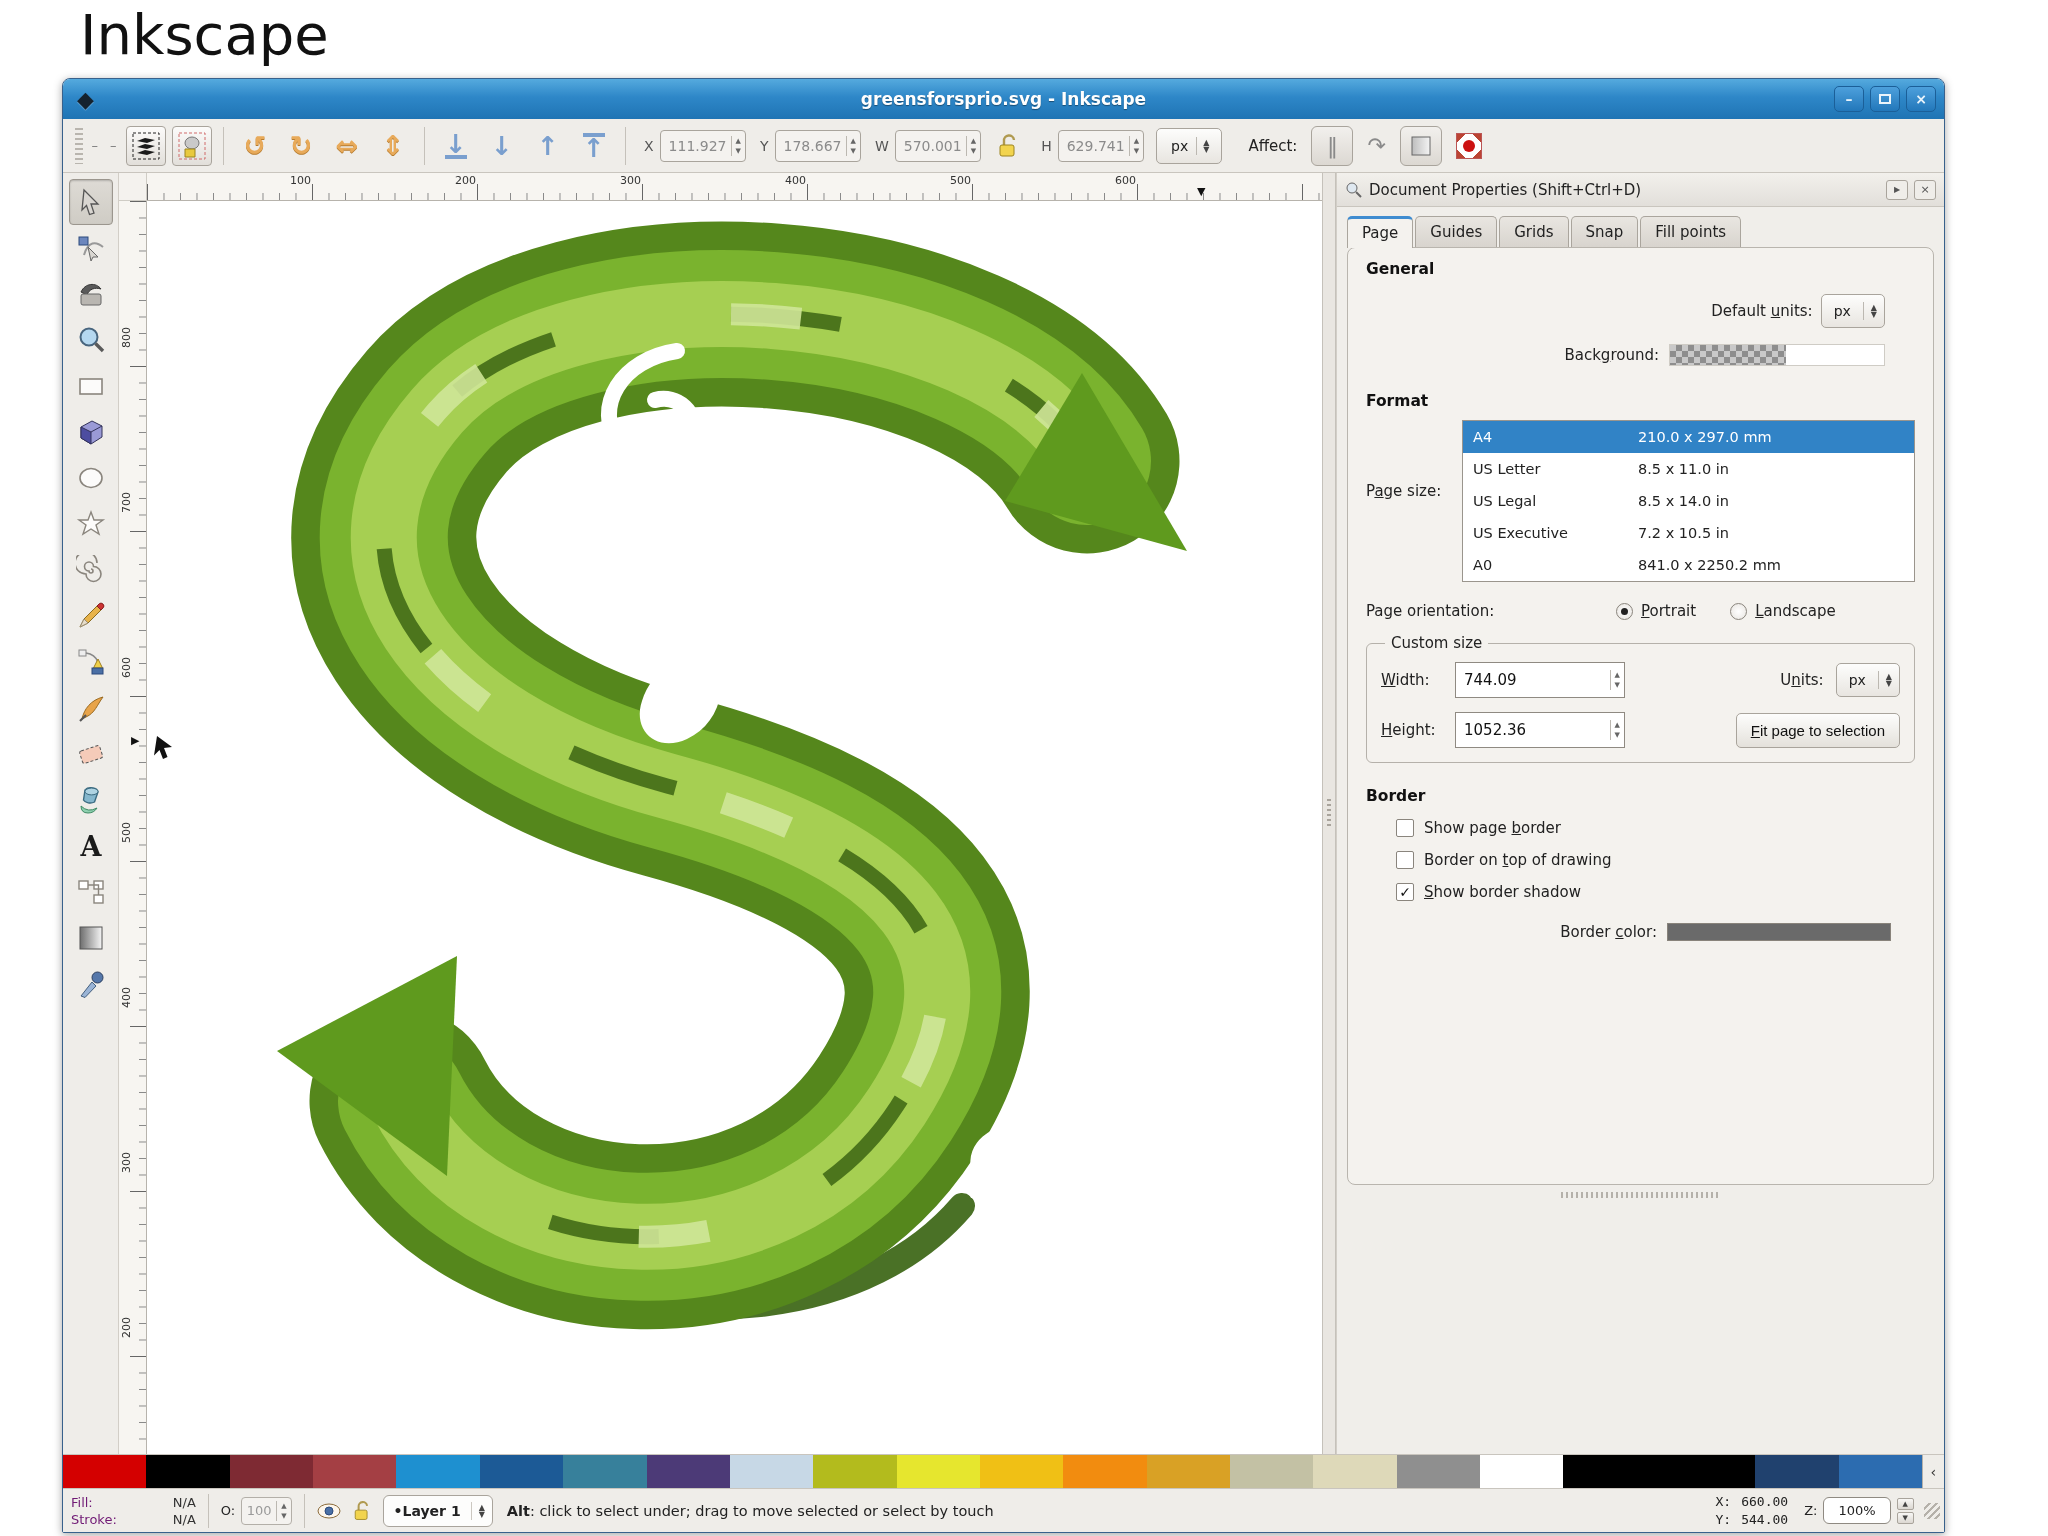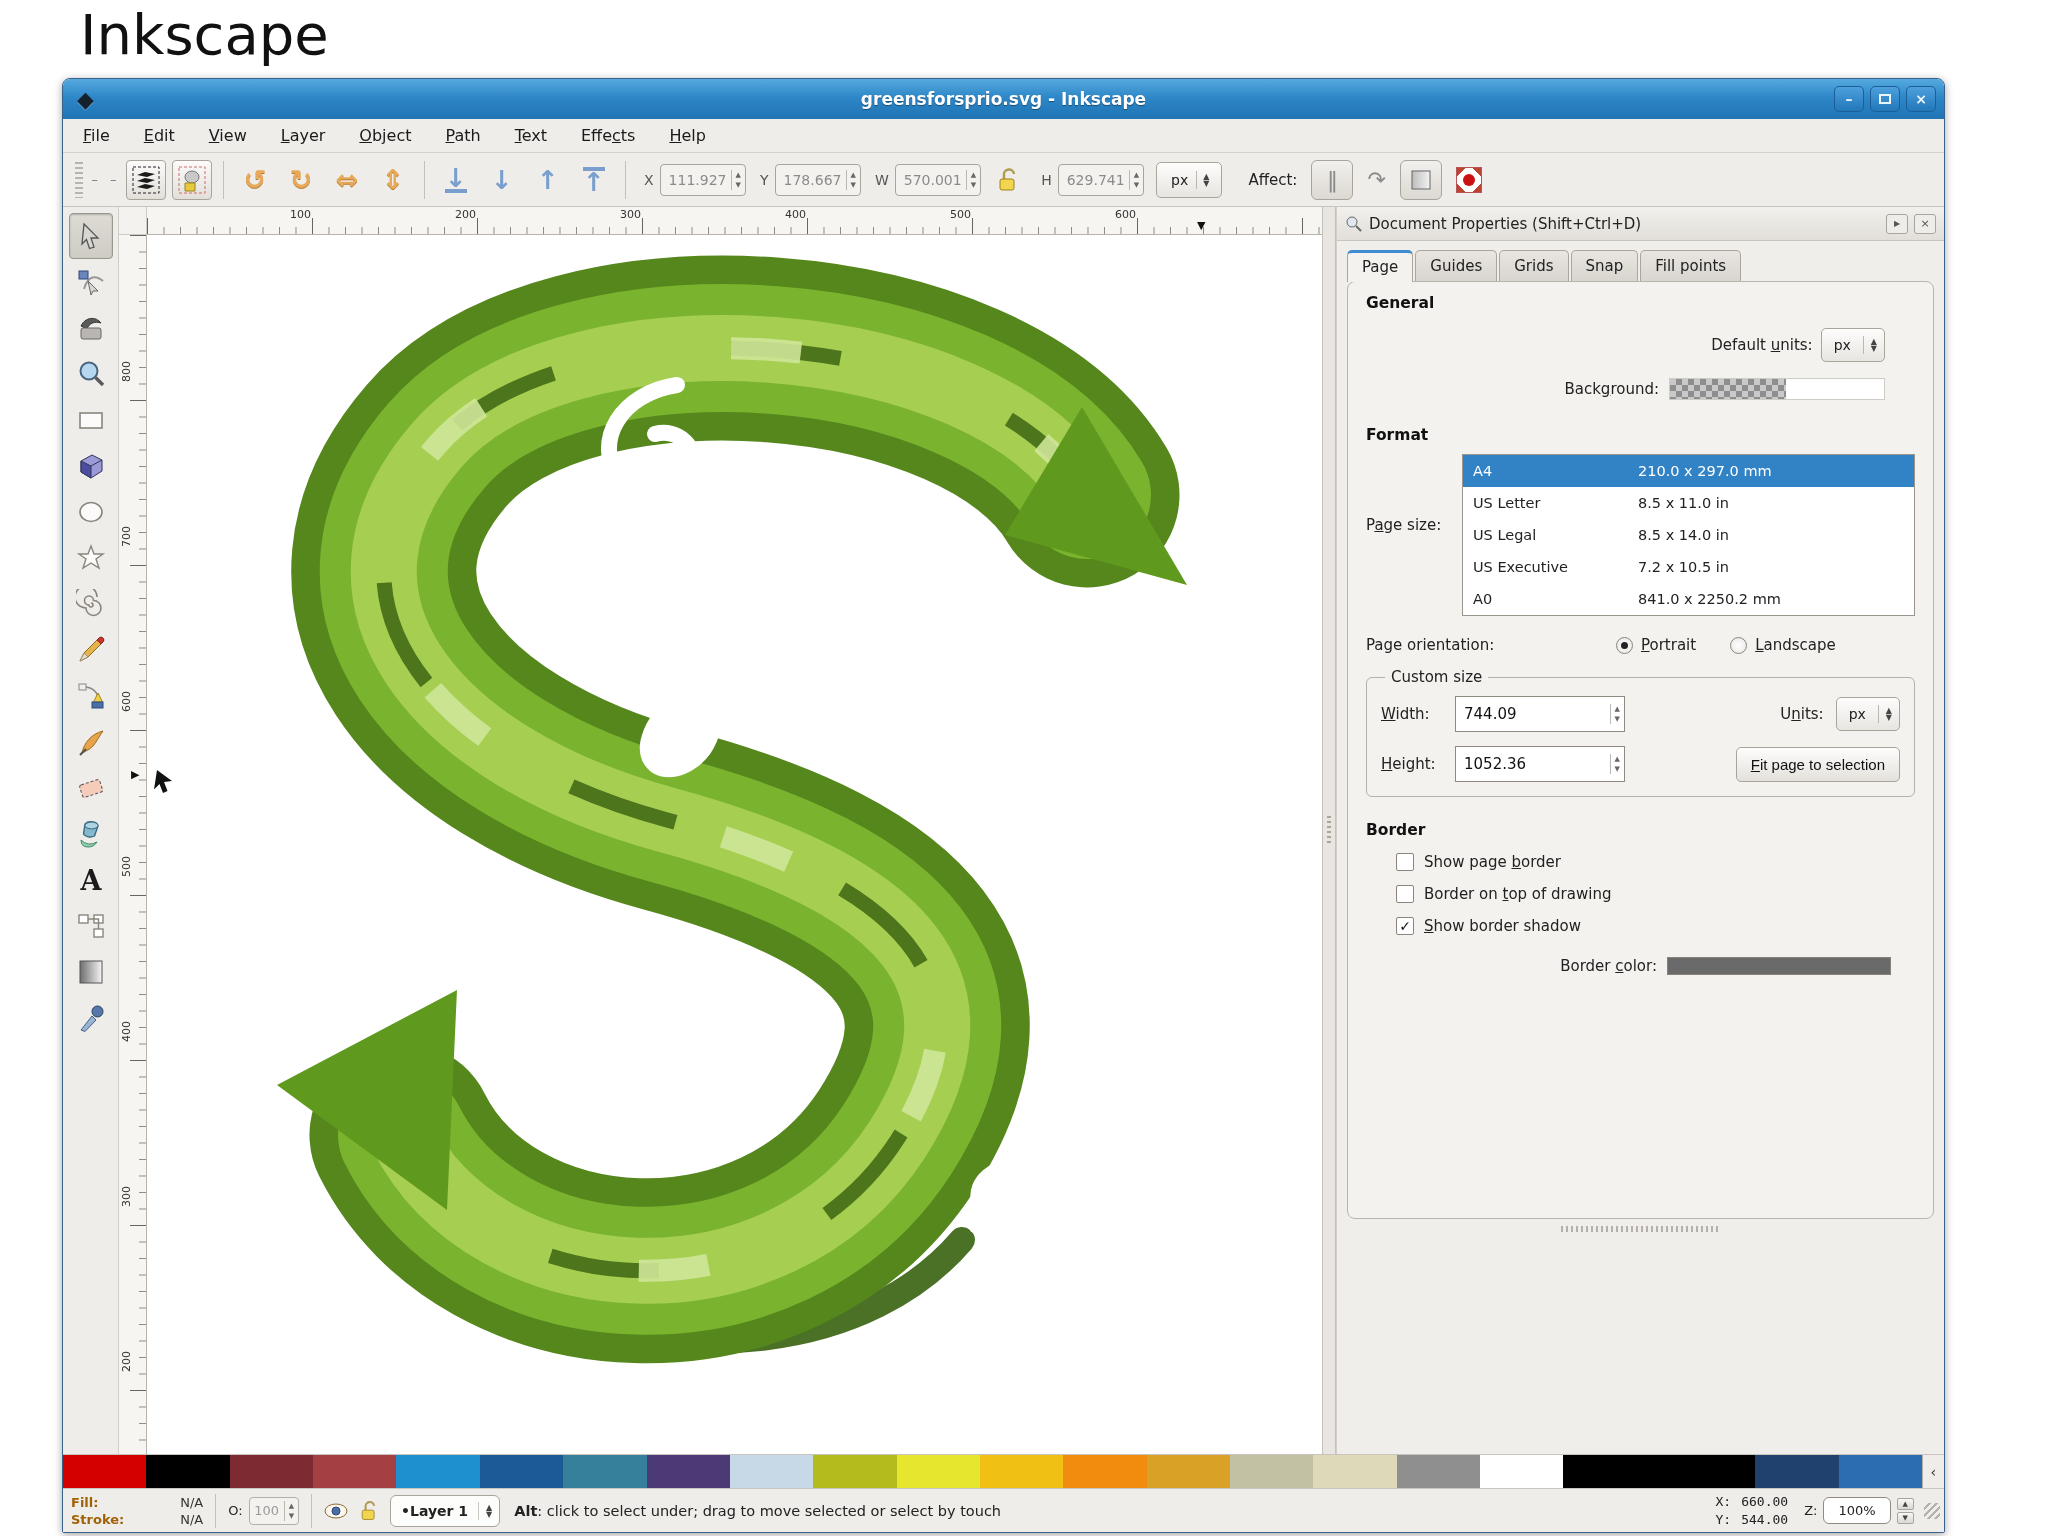--- a/index.html
+++ b/index.html
@@ -152,21 +152,21 @@
   
   .palette { height:34px; flex:0 0 34px; display:flex; border-top:1px solid #c9c5be; background:#dedad3; }
   .sw { flex:1; }
   .sw.wide { flex:2.3; }
   .pal-scroll { flex:0 0 22px; background:#efede9; border-left:1px solid #b5b1aa; display:flex; align-items:center; justify-content:center; font-size:14px; color:#333; }
 
   
   .statusbar { height:44px; flex:0 0 44px; background:#efede9; border-top:1px solid #c9c5be; display:flex; align-items:center; font-size:13px; color:#222; }
   .fs-block { display:flex; margin-left:8px; }
   .fs-labels div, .fs-vals div { line-height:17px; }
-  .fs-labels { color:#a16207;font-weight:bold; }
+  .fs-labels { color:#701a75; }
   .fs-vals { margin-left:56px; color:#333; }
   .ssep { width:1px; height:34px; background:#c5c1ba; margin:0 12px; }
   .o-spin { display:flex; align-items:center; border:1px solid #b3afa8; border-radius:4px; background:#f4f2ef; height:28px; }
   .o-spin .v { width:34px; text-align:center; color:#9a9a9a; font-size:13px; }
   .layercombo { display:flex; align-items:center; border:1px solid #a9a49c; border-radius:6px; background:#fdfdfc; height:32px; margin-left:10px; }
   .layercombo .v { padding:0 10px; font-weight:bold; font-size:14px; }
   .layercombo .c { border-left:1px solid #ccc8c1; padding:2px 7px; display:flex; flex-direction:column; line-height:7px; }
   .layercombo .c span { font-size:8px; color:#444; }
   .hint { margin-left:14px; font-size:14.5px; }
   .coords { margin-left:auto; display:flex; align-items:center; font-family:"DejaVu Sans Mono",monospace; font-size:13px; }
@@ -195,31 +195,20 @@
           </span>
         <span class="winbtn">
             <span class="maxbox"></span>
           </span>
         <span class="winbtn">
             <span>×</span>
           </span>
       </span>
     </div>
 
-    <div class="menubar">
-      <span><u>F</u>ile</span>
-      <span><u>E</u>dit</span>
-      <span><u>V</u>iew</span>
-      <span><u>L</u>ayer</span>
-      <span><u>O</u>bject</span>
-      <span><u>P</u>ath</span>
-      <span><u>T</u>ext</span>
-      <span>Effe<u>c</u>ts</span>
-      <span><u>H</u>elp</span>
-    </div>
 
     <div class="toolbar">
       <div class="grip"></div>
       <div class="tb-dashes">– –</div>
       <div class="tbtn framed">
         <svg width="30" height="30" viewBox="0 0 30 30">
           <rect x="2" y="2" width="26" height="26" fill="none" stroke="#222" stroke-dasharray="3 2"></rect>
           <path d="M6 10 L14 7 L24 9 L16 12 Z" fill="#1a1a1a"></path>
           <path d="M6 16 L14 13 L24 15 L16 18 Z" fill="#1a1a1a"></path>
           <path d="M6 22 L14 19 L24 21 L16 24 Z" fill="#1a1a1a"></path>

